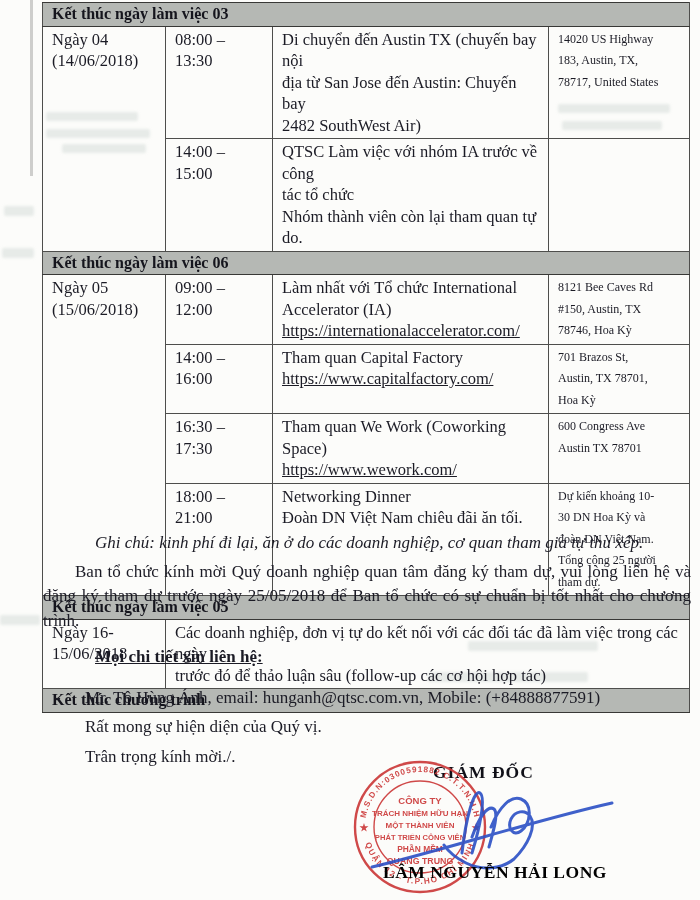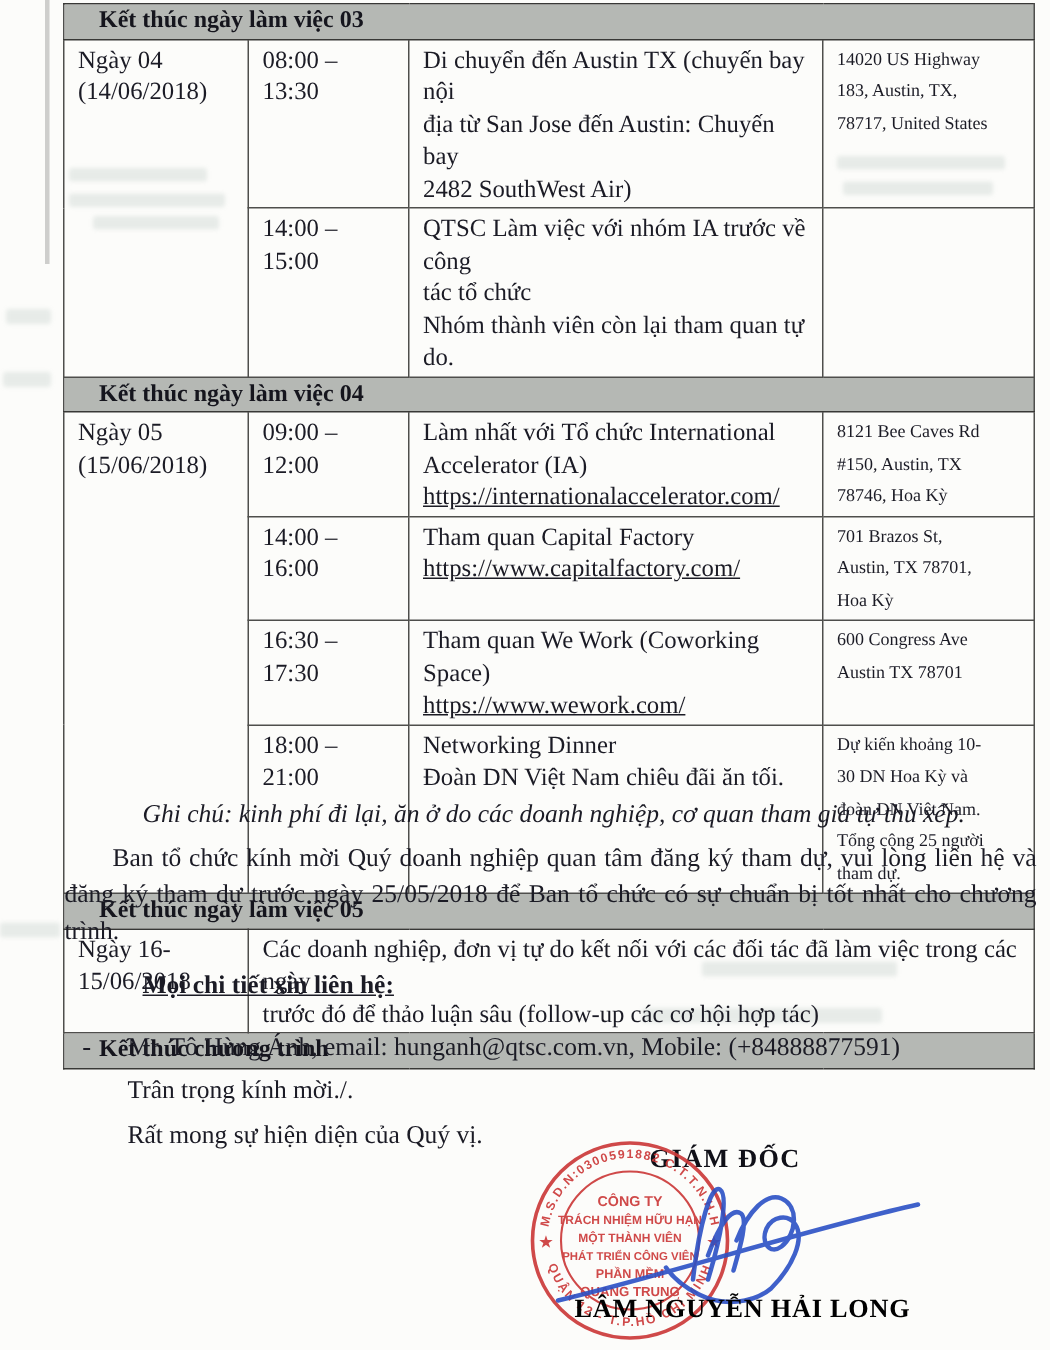--- a/index.html
+++ b/index.html
@@ -16,21 +16,21 @@
     border-collapse:collapse; table-layout:fixed;
     font-size:16.5px; line-height:21.5px; color:#1b1b25;
   }
   table.sched td {
     border:1px solid #4e4e4c; padding:2px 8px 2px 9px;
     vertical-align:top; overflow:hidden;
   }
   tr.band td {
     background:#b5b8b4; color:#15151d;
     font-weight:bold; font-size:16px;
-    padding:0 9px 1px 23px; vertical-align:middle;
+    padding:0 9px 1px 9px; vertical-align:middle;
     border-top-color:#383836; border-bottom-color:#383836;
   }
   td.mid { vertical-align:middle; }
   .ml { white-space:pre-line; }
   .lk { text-decoration:underline; }
   .c-addr { font-size:12px; }
   
   .notes { position:absolute; left:43px; top:531px; width:648px;
            font-size:17px; line-height:24.5px; }
   .ghichu { font-style:italic; margin:0 0 0 52px; }
@@ -97,21 +97,21 @@
       </tr>
       <tr style="height:60px">
         <td>14:00 – 15:00</td>
         <td class="ml">QTSC Làm việc với nhóm IA trước về công
 tác tổ chức
 Nhóm thành viên còn lại tham quan tự do.</td>
         <td></td>
       </tr>
 
       <tr class="band" style="height:17px">
-        <td colspan="4">Kết thúc ngày làm việc 04</td>
+        <td colspan="4">Kết thúc ngày làm việc 06</td>
       </tr>
 
       <tr style="height:63px">
         <td rowspan="4" class="ml">Ngày 05
 (15/06/2018)</td>
         <td class="mid">09:00 – 12:00</td>
         <td>
           <div class="ml">Làm nhất với Tổ chức International
 Accelerator (IA)</div>
           <div class="lk">https://internationalaccelerator.com/</div>
@@ -171,22 +171,22 @@
     <div class="ghichu">Ghi chú: kinh phí đi lại, ăn ở do các doanh nghiệp, cơ quan tham gia tự thu xếp.</div>
     <div class="para">Ban tổ chức kính mời Quý doanh nghiệp quan tâm đăng ký tham dự, vui lòng liên hệ và đăng ký tham dự trước ngày 25/05/2018 để Ban tổ chức có sự chuẩn bị tốt nhất cho chương trình.</div>
     <div class="contact-h">Mọi chi tiết xin liên hệ:</div>
     <div class="contact-row">
       <span class="dash">-</span>
     </div>
     <div class="contact-row">
       <span class="dash">-</span>
       <span>Mr. Tô Hùng Ánh, email: hunganh@qtsc.com.vn, Mobile: (+84888877591)</span>
     </div>
+    <div class="closing">Rất mong sự hiện diện của Quý vị.</div>
     <div class="closing">Trân trọng kính mời./.</div>
-    <div class="closing">Rất mong sự hiện diện của Quý vị.</div>
   </div>
 
   <div class="sig-title">GIÁM ĐỐC</div>
 
   <svg class="stamp-svg" width="136" height="136" viewBox="0 0 136 136">
     <g fill="none" stroke="#cc3a3a">
       <circle cx="68" cy="68" r="65" stroke-width="2.4"></circle>
       <circle cx="68" cy="68" r="46" stroke-width="1.4"></circle>
     </g>
     <defs>

